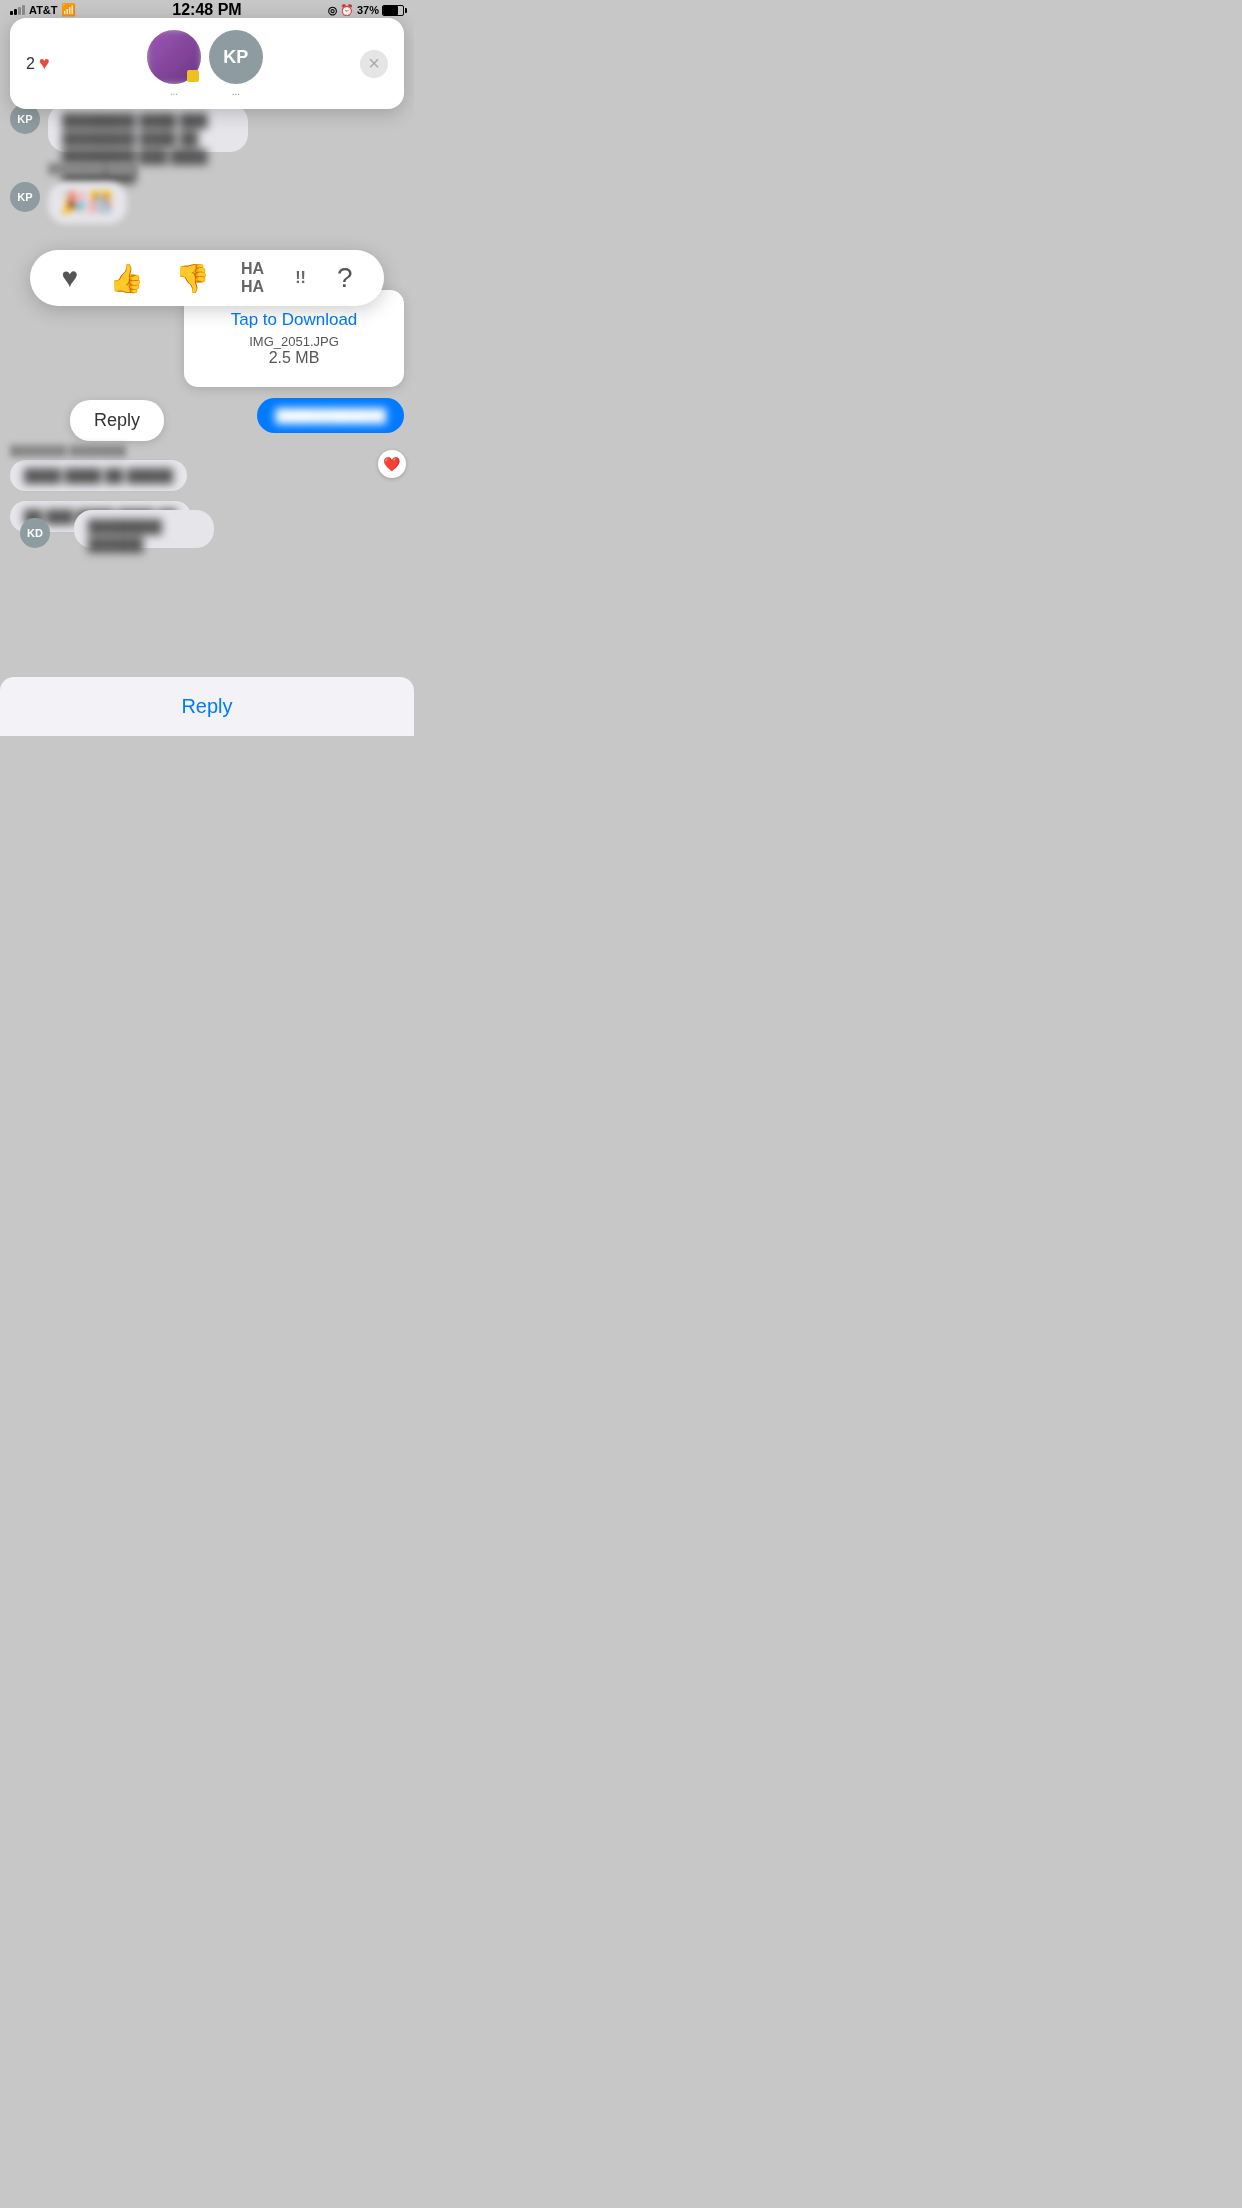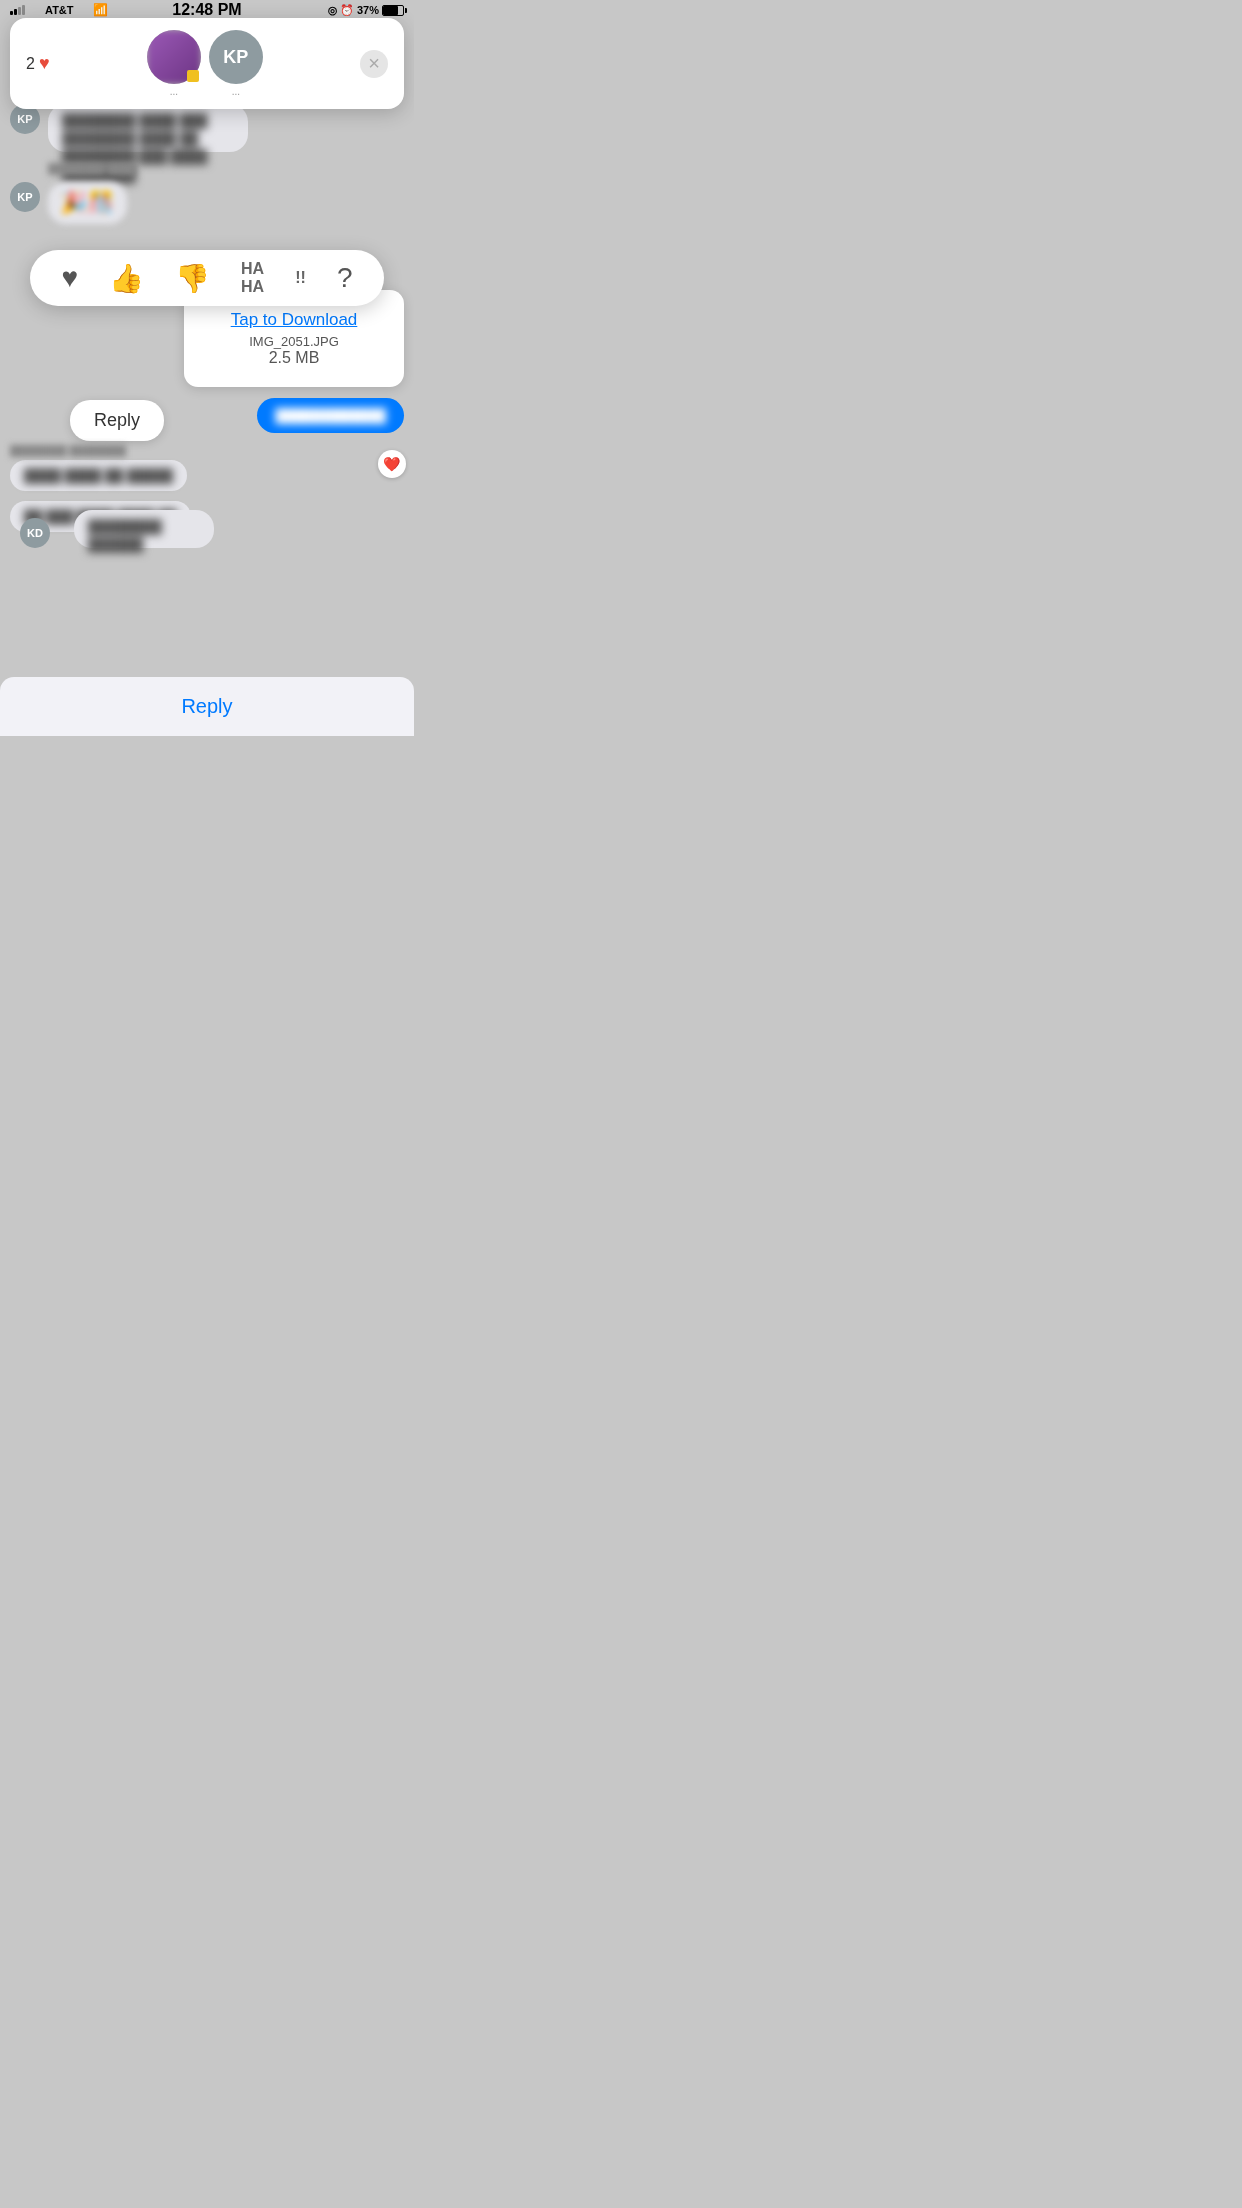--- a/index.html
+++ b/index.html
@@ -21,21 +21,21 @@
       display: flex;
       align-items: center;
       justify-content: space-between;
       padding: 0 10px;
       font-size: 11px;
       font-weight: 600;
       color: #000;
       position: relative;
       z-index: 100;
     }
-    .status-left { display: flex; align-items: center; gap: 20px; }
+    .status-left { display: flex; align-items: center; gap: 4px; }
     .status-center { position: absolute; left: 50%; transform: translateX(-50%); font-size: 16px; font-weight: 600; }
     .status-right { display: flex; align-items: center; gap: 3px; font-size: 11px; }
 
     
     .signal-bars { display: flex; align-items: flex-end; gap: 1px; }
     .signal-bars span {
       background: #000;
       width: 3px;
       border-radius: 1px;
     }
@@ -202,21 +202,20 @@
       display: flex;
       flex-direction: column;
       align-items: center;
       box-shadow: 0 2px 12px rgba(0,0,0,0.15);
     }
     .tap-download-text {
       color: #007aff;
       font-size: 17px;
       font-weight: 500;
       text-align: center;
-      text-decoration: underline;
     }
     .file-name {
       color: #555;
       font-size: 13px;
       margin-top: 4px;
       text-align: center;
     }
     .file-size {
       color: #555;
       font-size: 16px;

